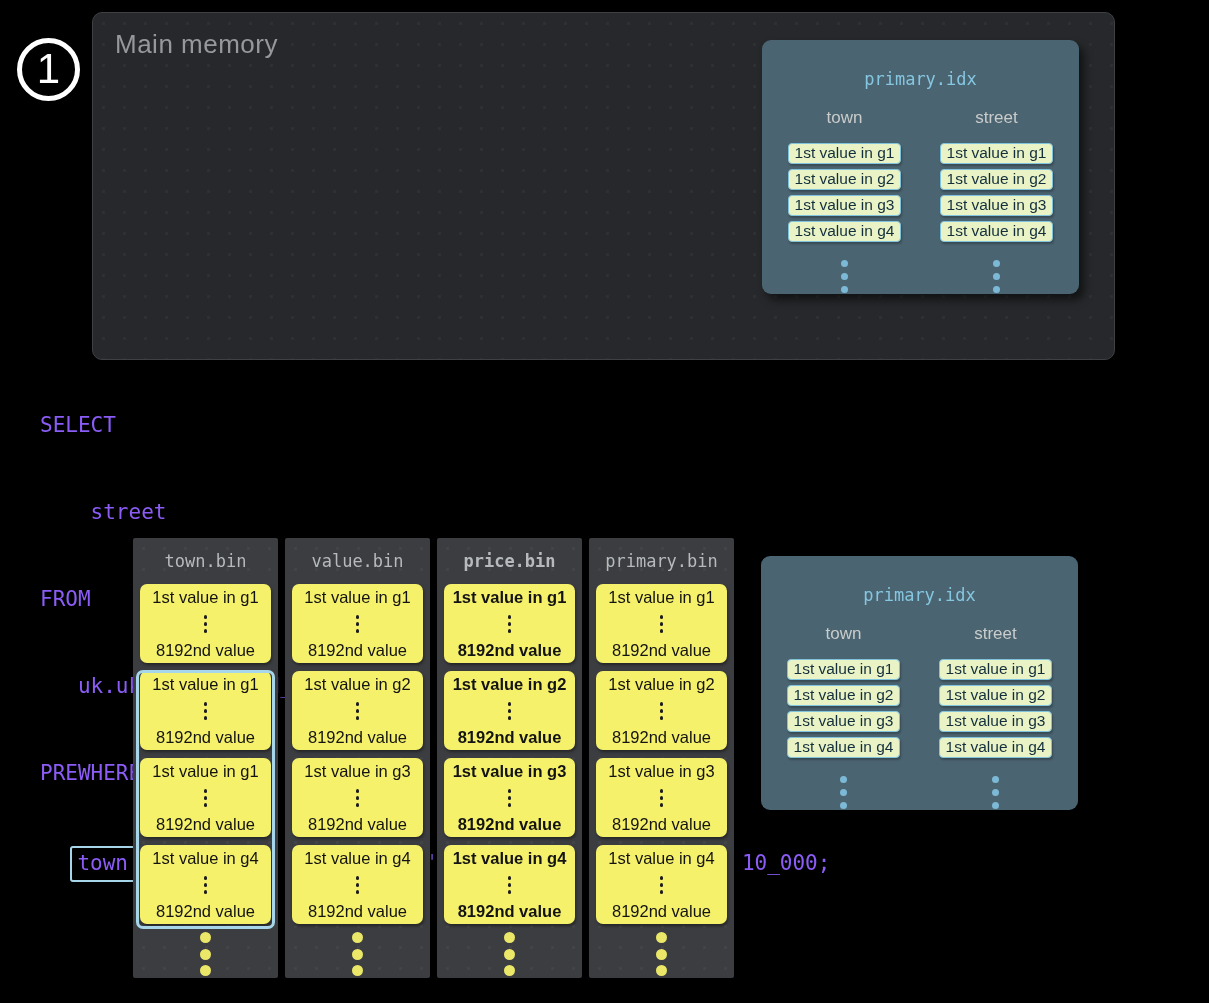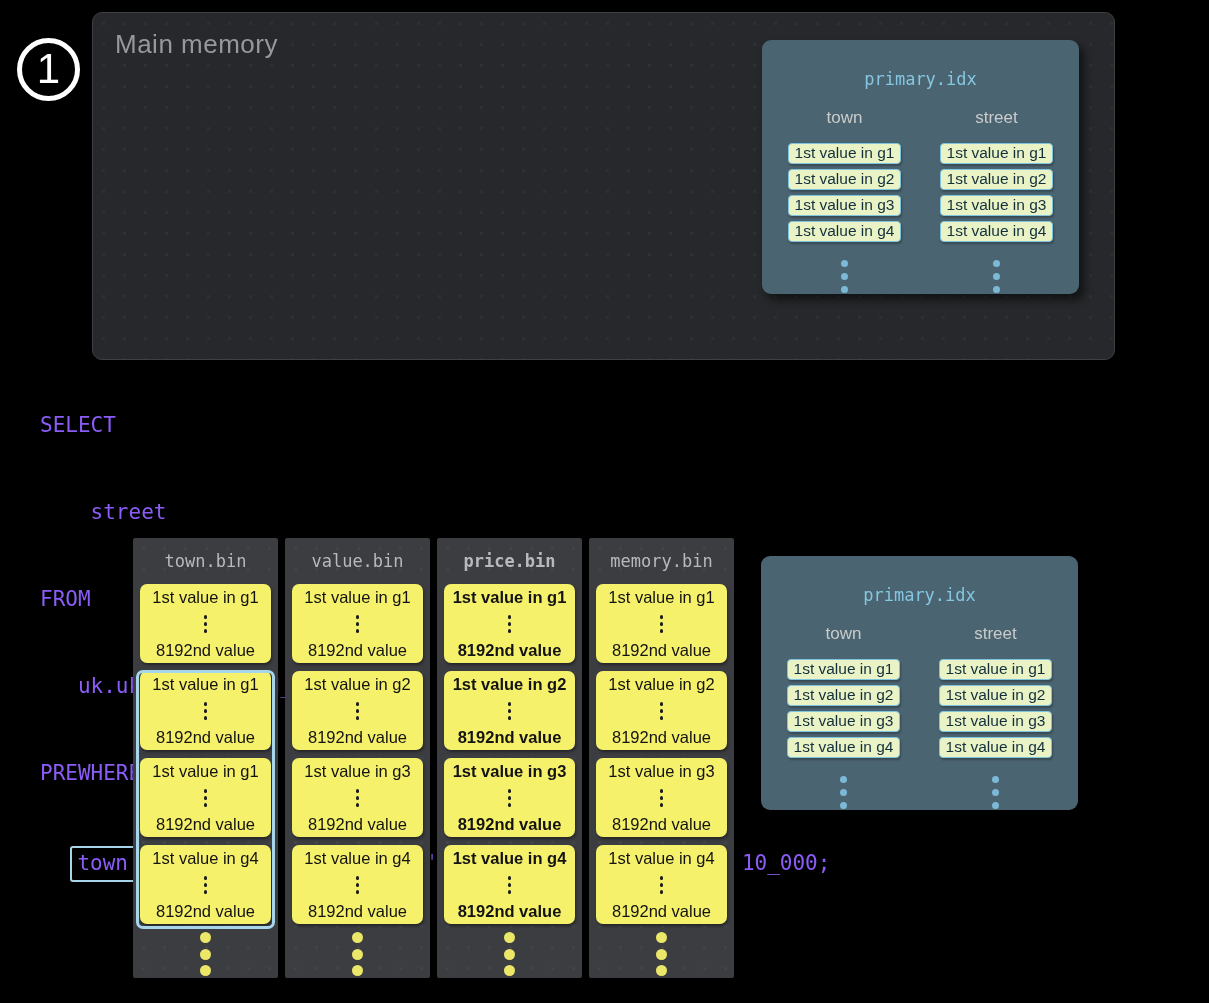--- a/index.html
+++ b/index.html
@@ -251,21 +251,21 @@
       </div>
     </div>
     <div class="bin-dots">
         <i></i>
         <i></i>
         <i></i>
       </div>
   </section>
 
   <section class="bin-col textured c3">
-    <div class="bin-header">memory.bin</div>
+    <div class="bin-header">primary.bin</div>
     <div class="bin-blocks">
       <div class="bin-block">
         <span>1st value in g1</span>
         <span class="gran-dots">
             <i></i>
             <i></i>
             <i></i>
           </span>
         <span>8192nd value</span>
       </div>

